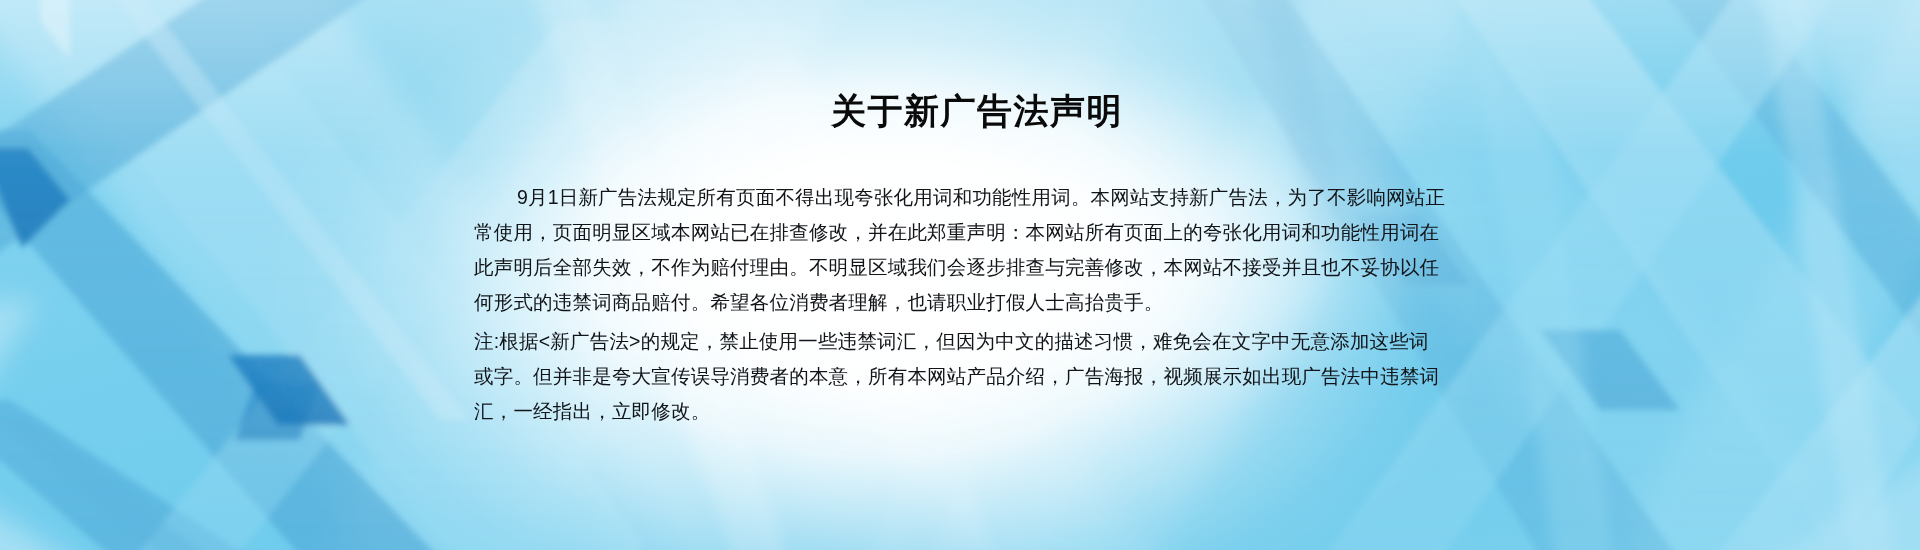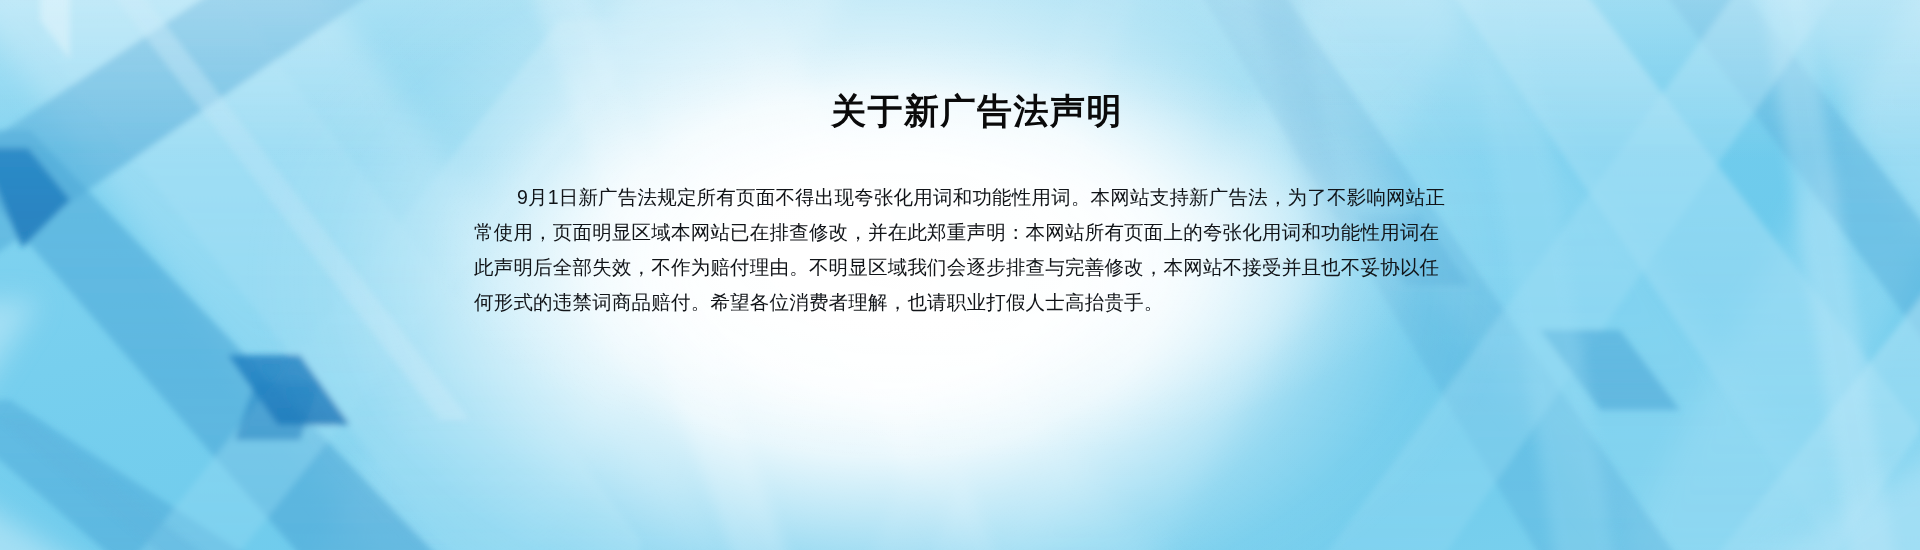--- a/index.html
+++ b/index.html
@@ -201,16 +201,17 @@
   <div class="topfade"></div>
   <div class="glow"></div>
   <div class="glow2"></div>
 
   <div class="content">
 
     <h1 class="page-title">关于新广告法声明</h1>
 
     <div class="body-block">
       <p class="para-indent">9月1日新广告法规定所有页面不得出现夸张化用词和功能性用词。本网站支持新广告法，为了不影响网站正常使用，页面明显区域本网站已在排查修改，并在此郑重声明：本网站所有页面上的夸张化用词和功能性用词在此声明后全部失效，不作为赔付理由。不明显区域我们会逐步排查与完善修改，本网站不接受并且也不妥协以任何形式的违禁词商品赔付。希望各位消费者理解，也请职业打假人士高抬贵手。</p>
+      <p>注:根据&lt;新广告法&gt;的规定，禁止使用一些违禁词汇，但因为中文的描述习惯，难免会在文字中无意添加这些词或字。但并非是夸大宣传误导消费者的本意，所有本网站产品介绍，广告海报，视频展示如出现广告法中违禁词汇，一经指出，立即修改。</p>
     </div>
 
   </div>
 </div>
 
 </body></html>

